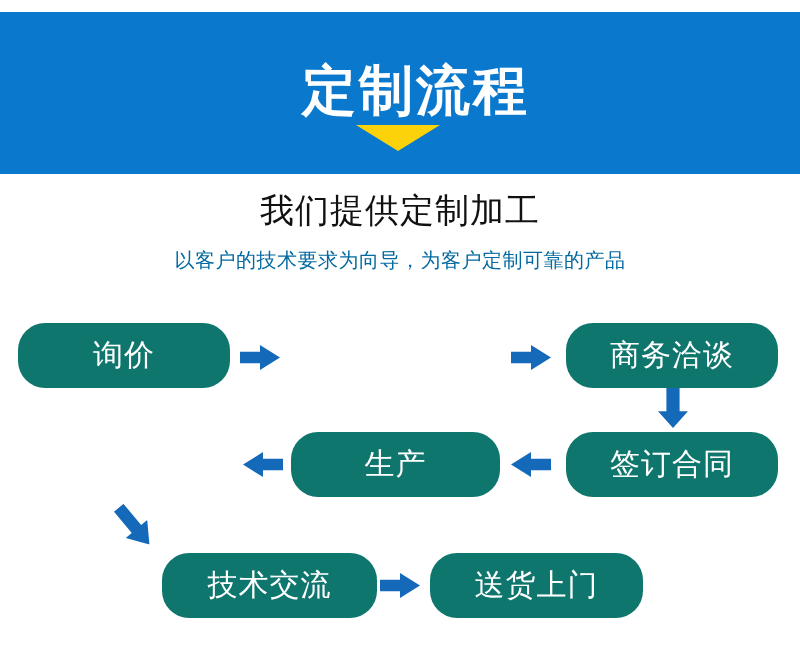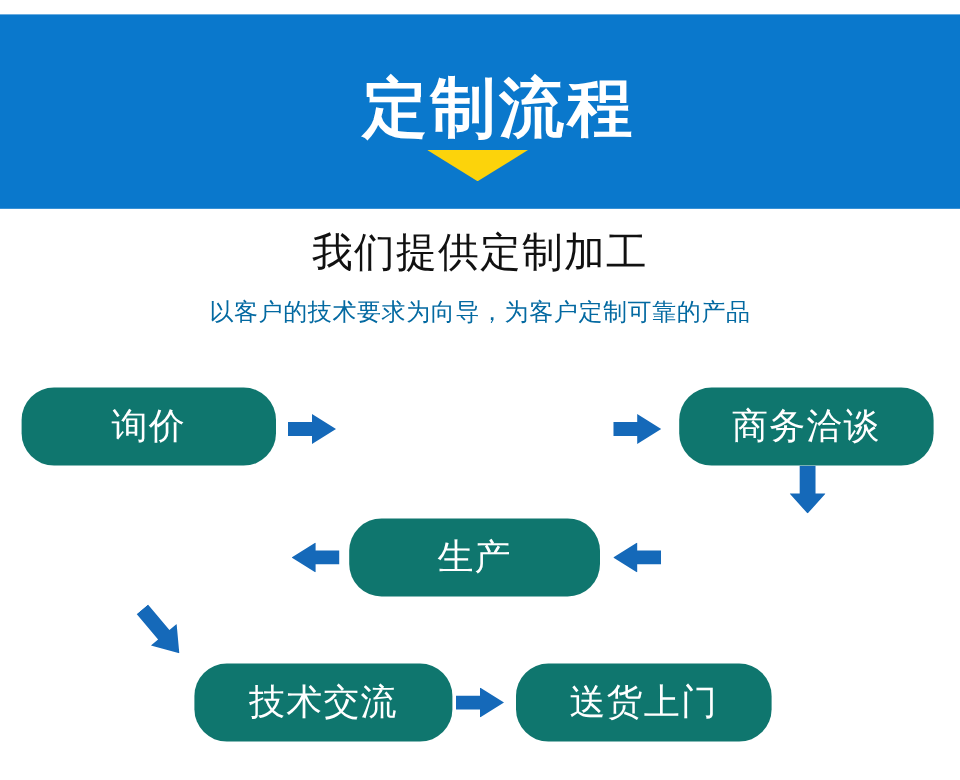--- a/index.html
+++ b/index.html
@@ -124,20 +124,21 @@
   <div class="intro-heading">我们提供定制加工</div>
   <div class="intro-subheading">以客户的技术要求为向导，为客户定制可靠的产品</div>
 
   <div class="step step-inquiry">询价</div>
   <div class="arrow arrow-right a1"></div>
   <div class="arrow arrow-right a2"></div>
   <div class="step step-business-negotiation">商务洽谈</div>
 
   <div class="arrow arrow-down a3"></div>
 
+  <div class="step step-sign-contract">签订合同</div>
   <div class="arrow arrow-left a5"></div>
   <div class="step step-production">生产</div>
   <div class="arrow arrow-left a4"></div>
 
   <div class="arrow a6"></div>
 
   <div class="step step-product-packaging">技术交流</div>
   <div class="arrow arrow-right a7"></div>
   <div class="step step-delivery">送货上门</div>
 

